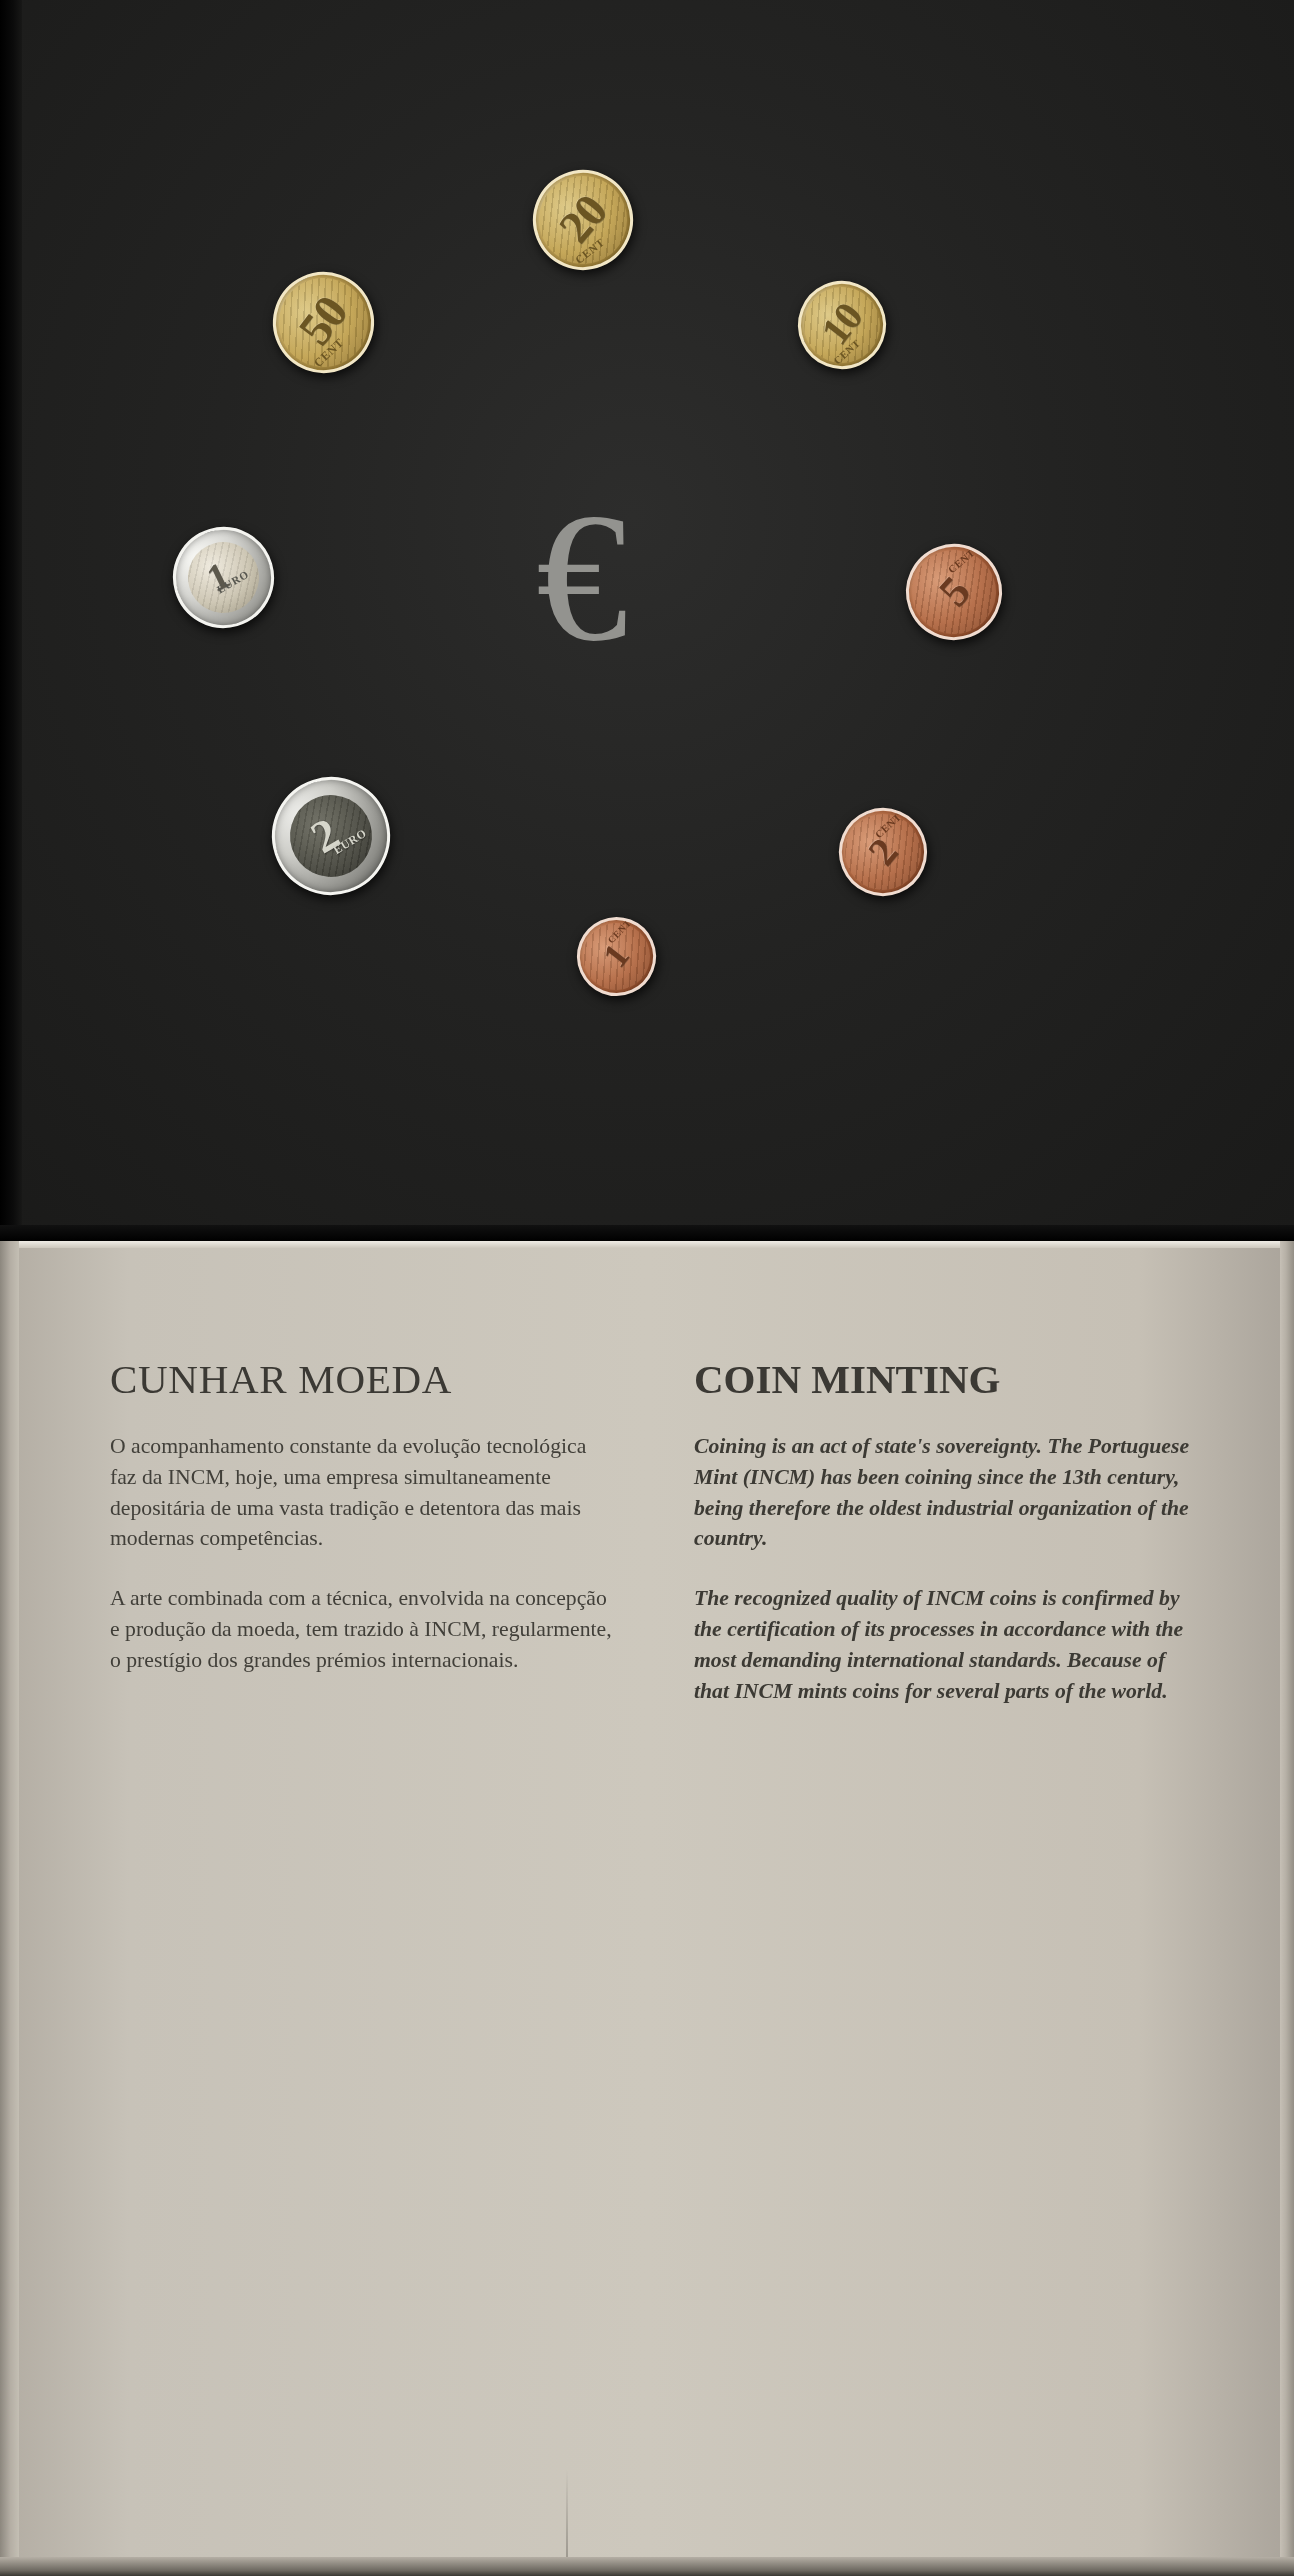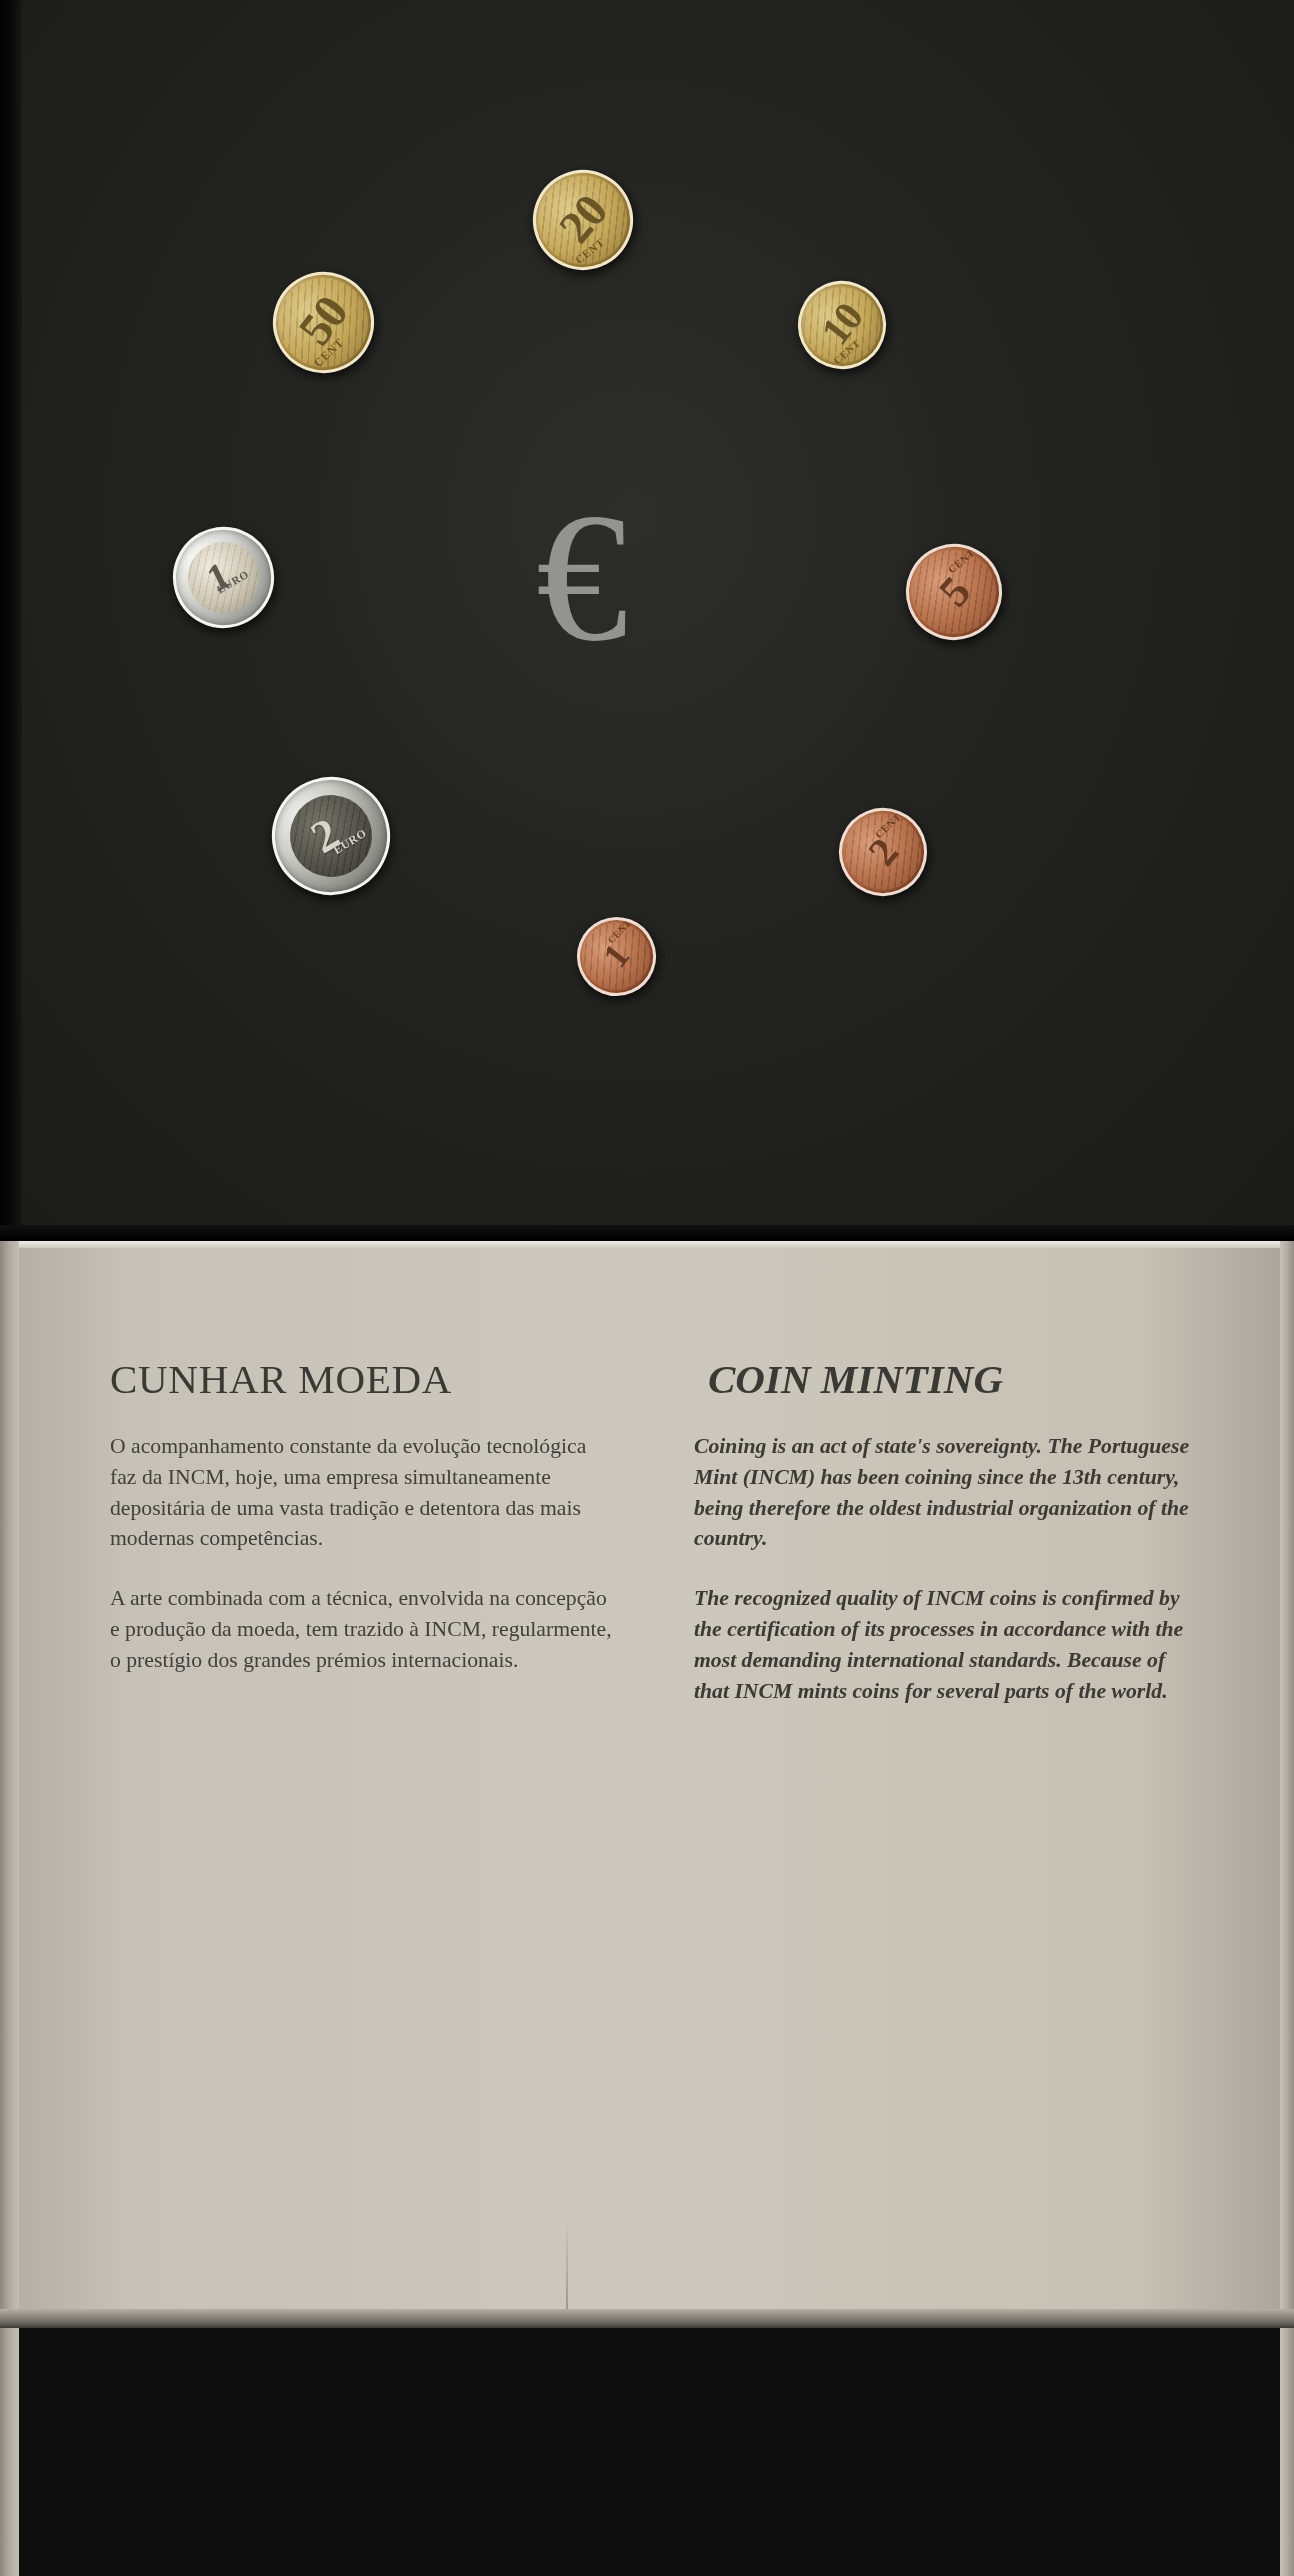--- a/index.html
+++ b/index.html
@@ -152,21 +152,21 @@
       radial-gradient(circle at 40% 32%, #6e6e63 0%, #4e4e45 55%, #2d2d28 100%);
   }
   .euro2 .denom, .euro2 .cent { color: #d6d6cb; text-shadow: 0 0.7px 1.5px rgba(0,0,0,0.6); }
 
   
   .text-panel {
     position: absolute;
     left: 0;
     top: 1241px;
     width: 1295px;
-    height: 1087px;
+    height: 1335px;
     background:
       linear-gradient(to right, #b2aca2 0%, #c7c2b8 10%, #cdc8bd 50%, #c6c0b5 88%, #a9a39a 100%);
   }
   .tp-left-fold {
     position: absolute;
     left: 0; top: 0;
     width: 19px; height: 1335px;
     background: linear-gradient(to right, #8c877e 0%, #b4aea4 55%, #c4bfb4 100%);
   }
   .tp-right-fold {
@@ -205,24 +205,22 @@
   h1.col-title {
     margin: 0 0 31px 0;
     font-family: "Liberation Serif", serif;
     font-weight: 400;
     font-size: 41px;
     line-height: 1;
     color: #3b3934;
     letter-spacing: 0.7px;
   }
   h1.col-title.en {
-    font-style: italic;
     font-weight: 700;
     letter-spacing: 0px;
-    margin-left: 14px;
   }
   .para {
     margin: 0 0 29px 0;
     font-family: "Liberation Serif", serif;
     font-size: 21.7px;
     line-height: 1.42;
     color: #413f39;
   }
   .col.en .para {
     font-style: italic;

